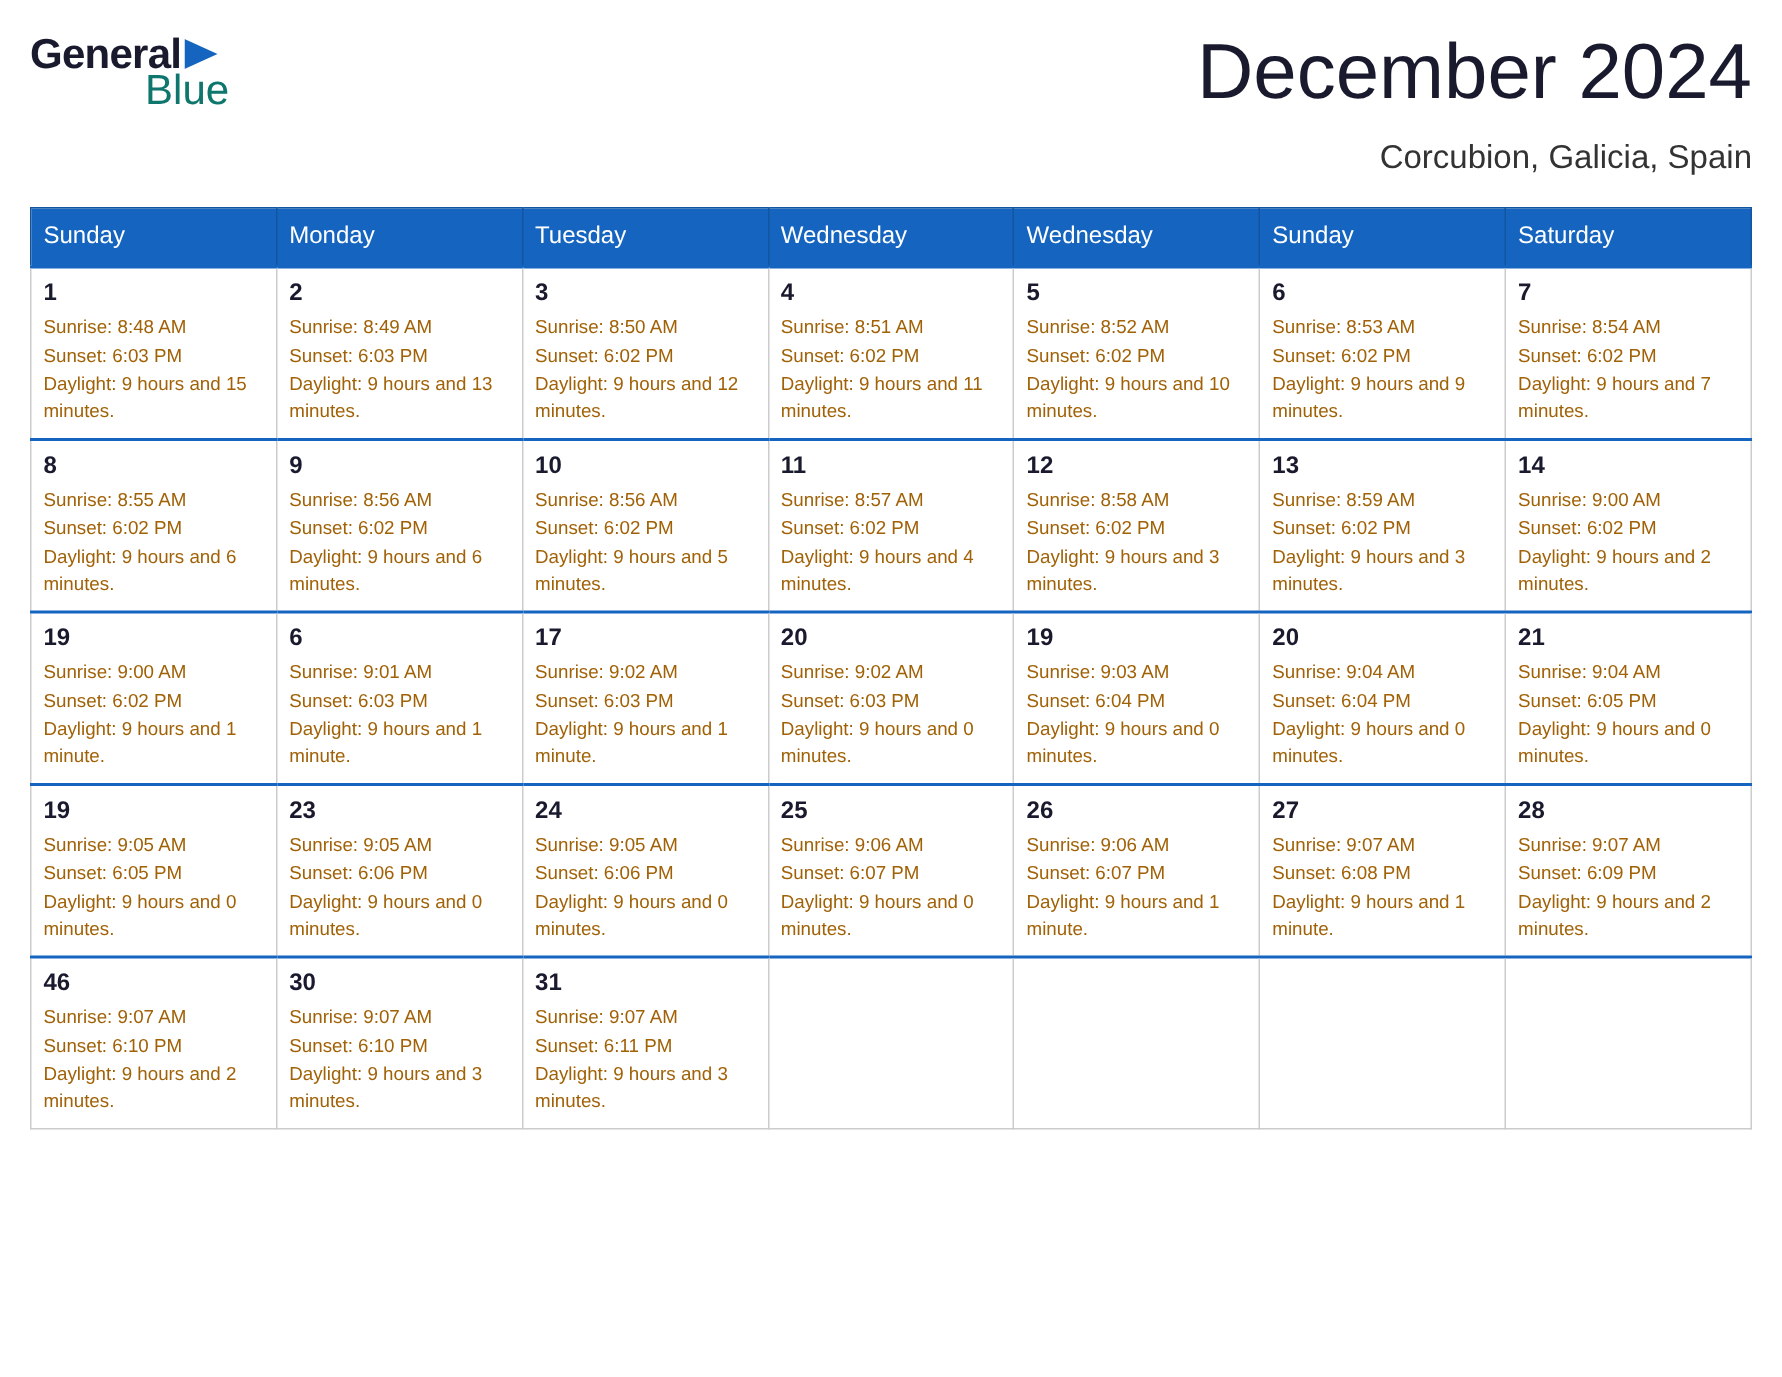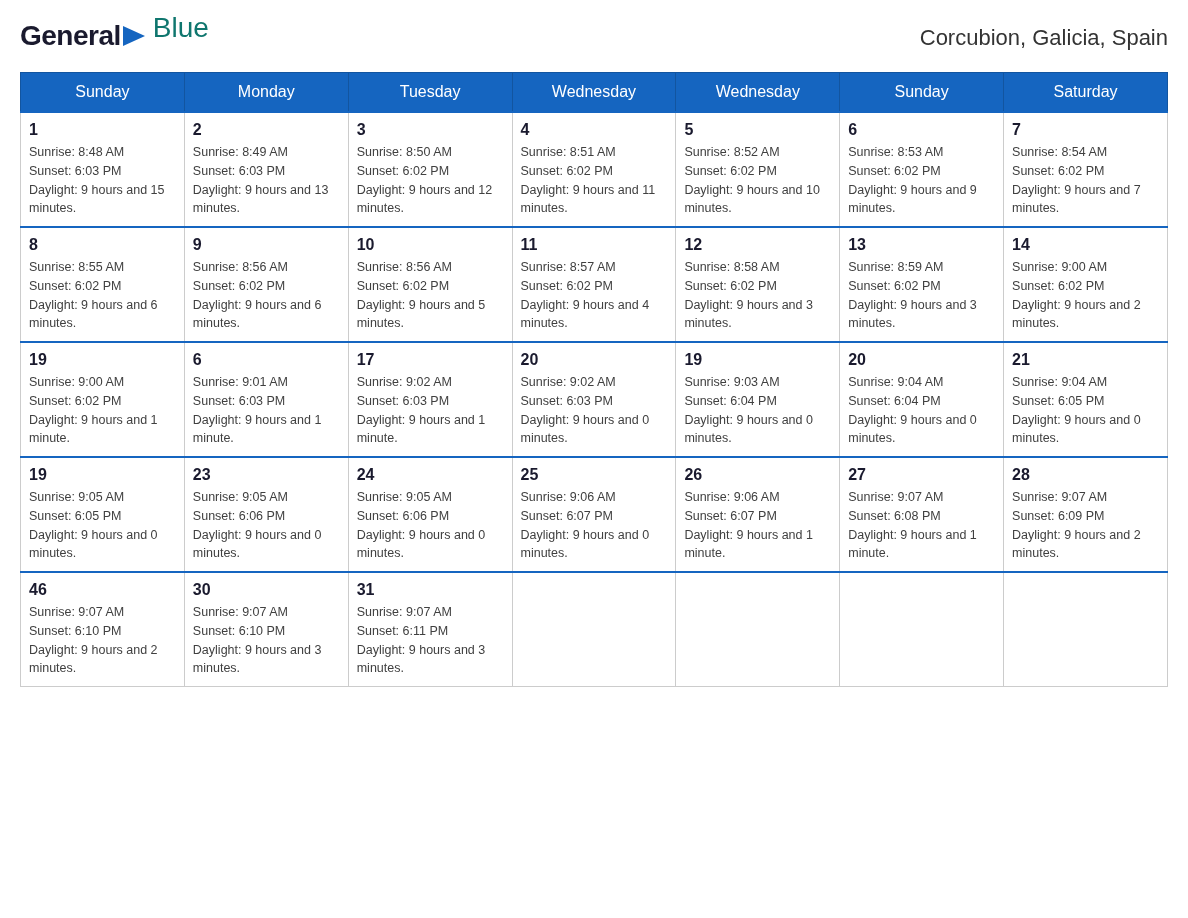--- a/index.html
+++ b/index.html
@@ -11,21 +11,22 @@
       min-height: 918px;
     }
     .header {
       display: flex;
       justify-content: space-between;
       align-items: flex-start;
       margin-bottom: 20px;
     }
     .logo {
       display: flex;
-      align-items: flex-start;
+      flex-direction: column;
+      align-items: flex-end;
     }
     .logo-general {
       font-size: 28px;
       font-weight: bold;
       color: #1a1a2e;
       letter-spacing: -0.5px;
     }
     .logo-blue {
       font-size: 28px;
       font-weight: normal;
@@ -37,53 +38,53 @@
     }
     .month-title {
       font-size: 52px;
       font-weight: normal;
       color: #1a1a2e;
       line-height: 1.1;
     }
     .location {
       font-size: 22px;
       color: #333;
-      margin-top: 5px;
+      margin-top: 15px;
       text-align: right;
     }
     .calendar {
       width: 100%;
       border-collapse: collapse;
       border: 1px solid #aaa;
     }
     .calendar th {
       background-color: #1565c0;
       color: #fff;
       padding: 10px 8px;
-      text-align: center;
+      text-align: left;
       font-size: 16px;
       font-weight: normal;
       border: 1px solid #1255a0;
     }
     .calendar td {
       vertical-align: top;
       padding: 8px;
       border: 1px solid #ccc;
       width: 14.28%;
       min-height: 90px;
     }
     .day-num {
       font-size: 16px;
       font-weight: bold;
       color: #1a1a2e;
       margin-bottom: 4px;
     }
     .day-info {
       font-size: 12.5px;
-      color: #404040;
+      color: #a16207;
       line-height: 1.5;
     }
     .empty-cell {
       background: #fff;
     }
     .week-row td {
       border-top: 2px solid #1565c0;
     }
   </style>
 </head>
@@ -93,20 +94,21 @@
   <div class="logo">
     <div style="display:flex; align-items:center;">
       <span class="logo-general">General</span>
       <svg width="30" height="28" viewBox="0 0 30 28" style="margin-left:2px;">
         <polygon points="0,4 22,14 0,24" fill="#1565c0"></polygon>
       </svg>
     </div>
     <div class="logo-blue">Blue</div>
   </div>
   <div class="title-section">
+    <div class="month-title">December 2024</div>
     <div class="location">Corcubion, Galicia, Spain</div>
   </div>
 </div>
 
 <table class="calendar">
   <thead>
     <tr>
       <th>Sunday</th>
       <th>Monday</th>
       <th>Tuesday</th>

